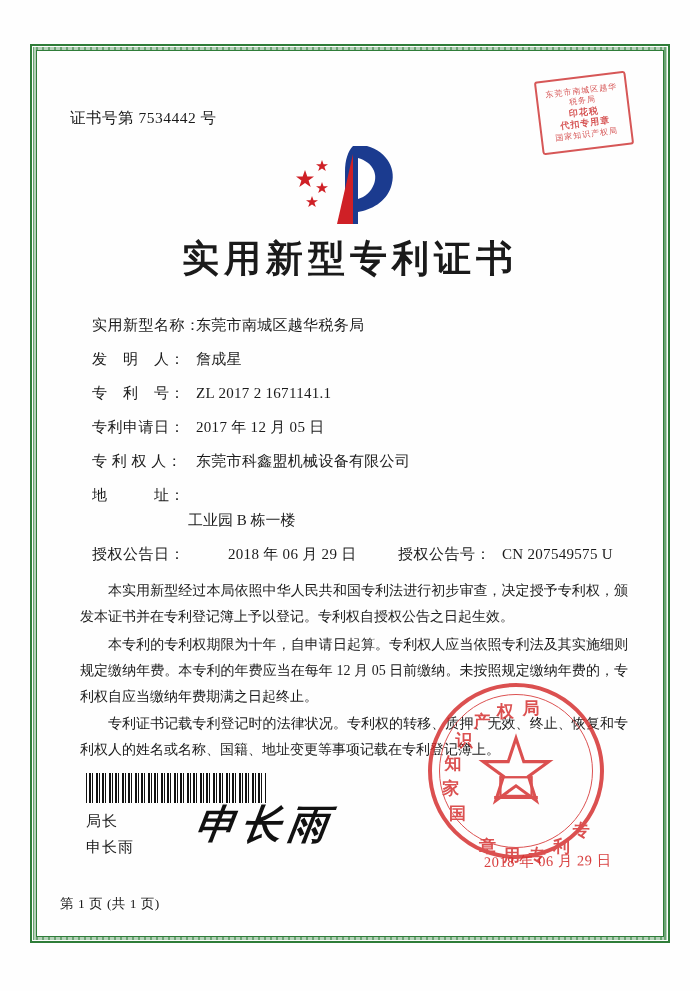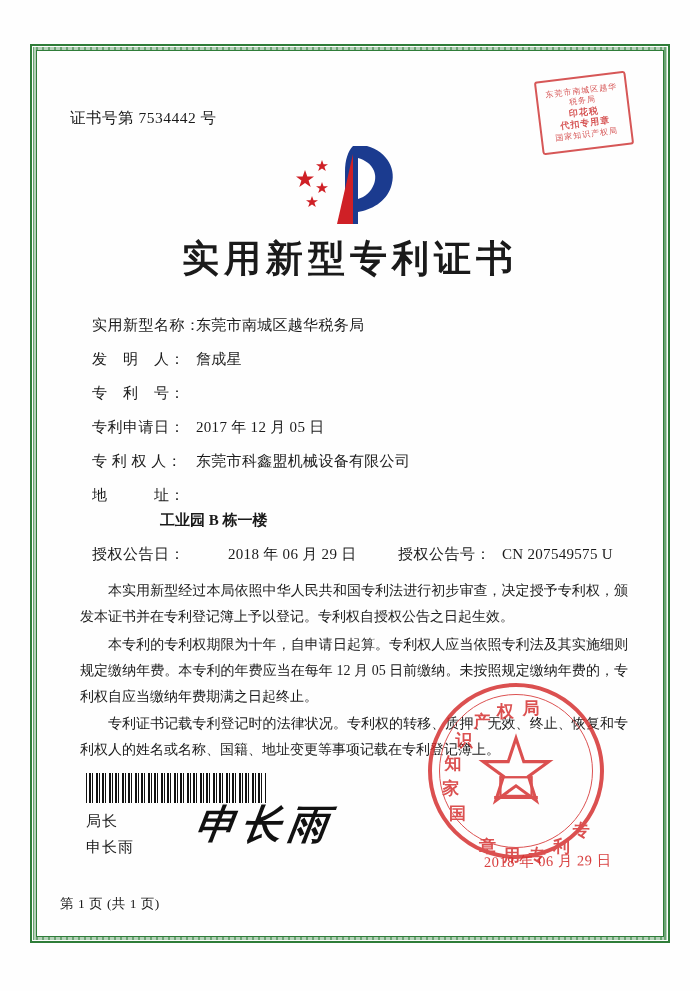--- a/index.html
+++ b/index.html
@@ -156,25 +156,24 @@
     margin-left: 8px;
   }
   .f-value {
     flex: 1;
     letter-spacing: 0.3px;
   }
   .f-value.mono-ish {
     font-family: "Liberation Serif", serif;
   }
   .addr-second {
-    margin-left: 76px;
+    margin-left: 104px;
     margin-top: -9px;
     margin-bottom: 19px;
     font-size: 15px;
-    font-weight: bold;
   }
   .row-two-col {
     display: flex;
     margin-bottom: 16px;
     font-size: 15px;
   }
   .col-left { width: 306px; display: flex; gap: 32px; }
   .col-right { flex: 1; display: flex; }
   .col-left .f-label, .col-right .f-label { width: 104px; }
 
@@ -344,20 +343,21 @@
         <div class="f-value">东莞市南城区越华税务局</div>
       </div>
 
       <div class="field-row">
         <div class="f-label">发　明　人：</div>
         <div class="f-value">詹成星</div>
       </div>
 
       <div class="field-row">
         <div class="f-label">专　利　号：</div>
+        <div class="f-value mono-ish">ZL 2017 2 1671141.1</div>
       </div>
 
       <div class="field-row">
         <div class="f-label">专利申请日：</div>
         <div class="f-value">2017 年 12 月 05 日</div>
       </div>
 
       <div class="field-row">
         <div class="f-label">专 利 权 人：</div>
         <div class="f-value">东莞市科鑫盟机械设备有限公司</div>

